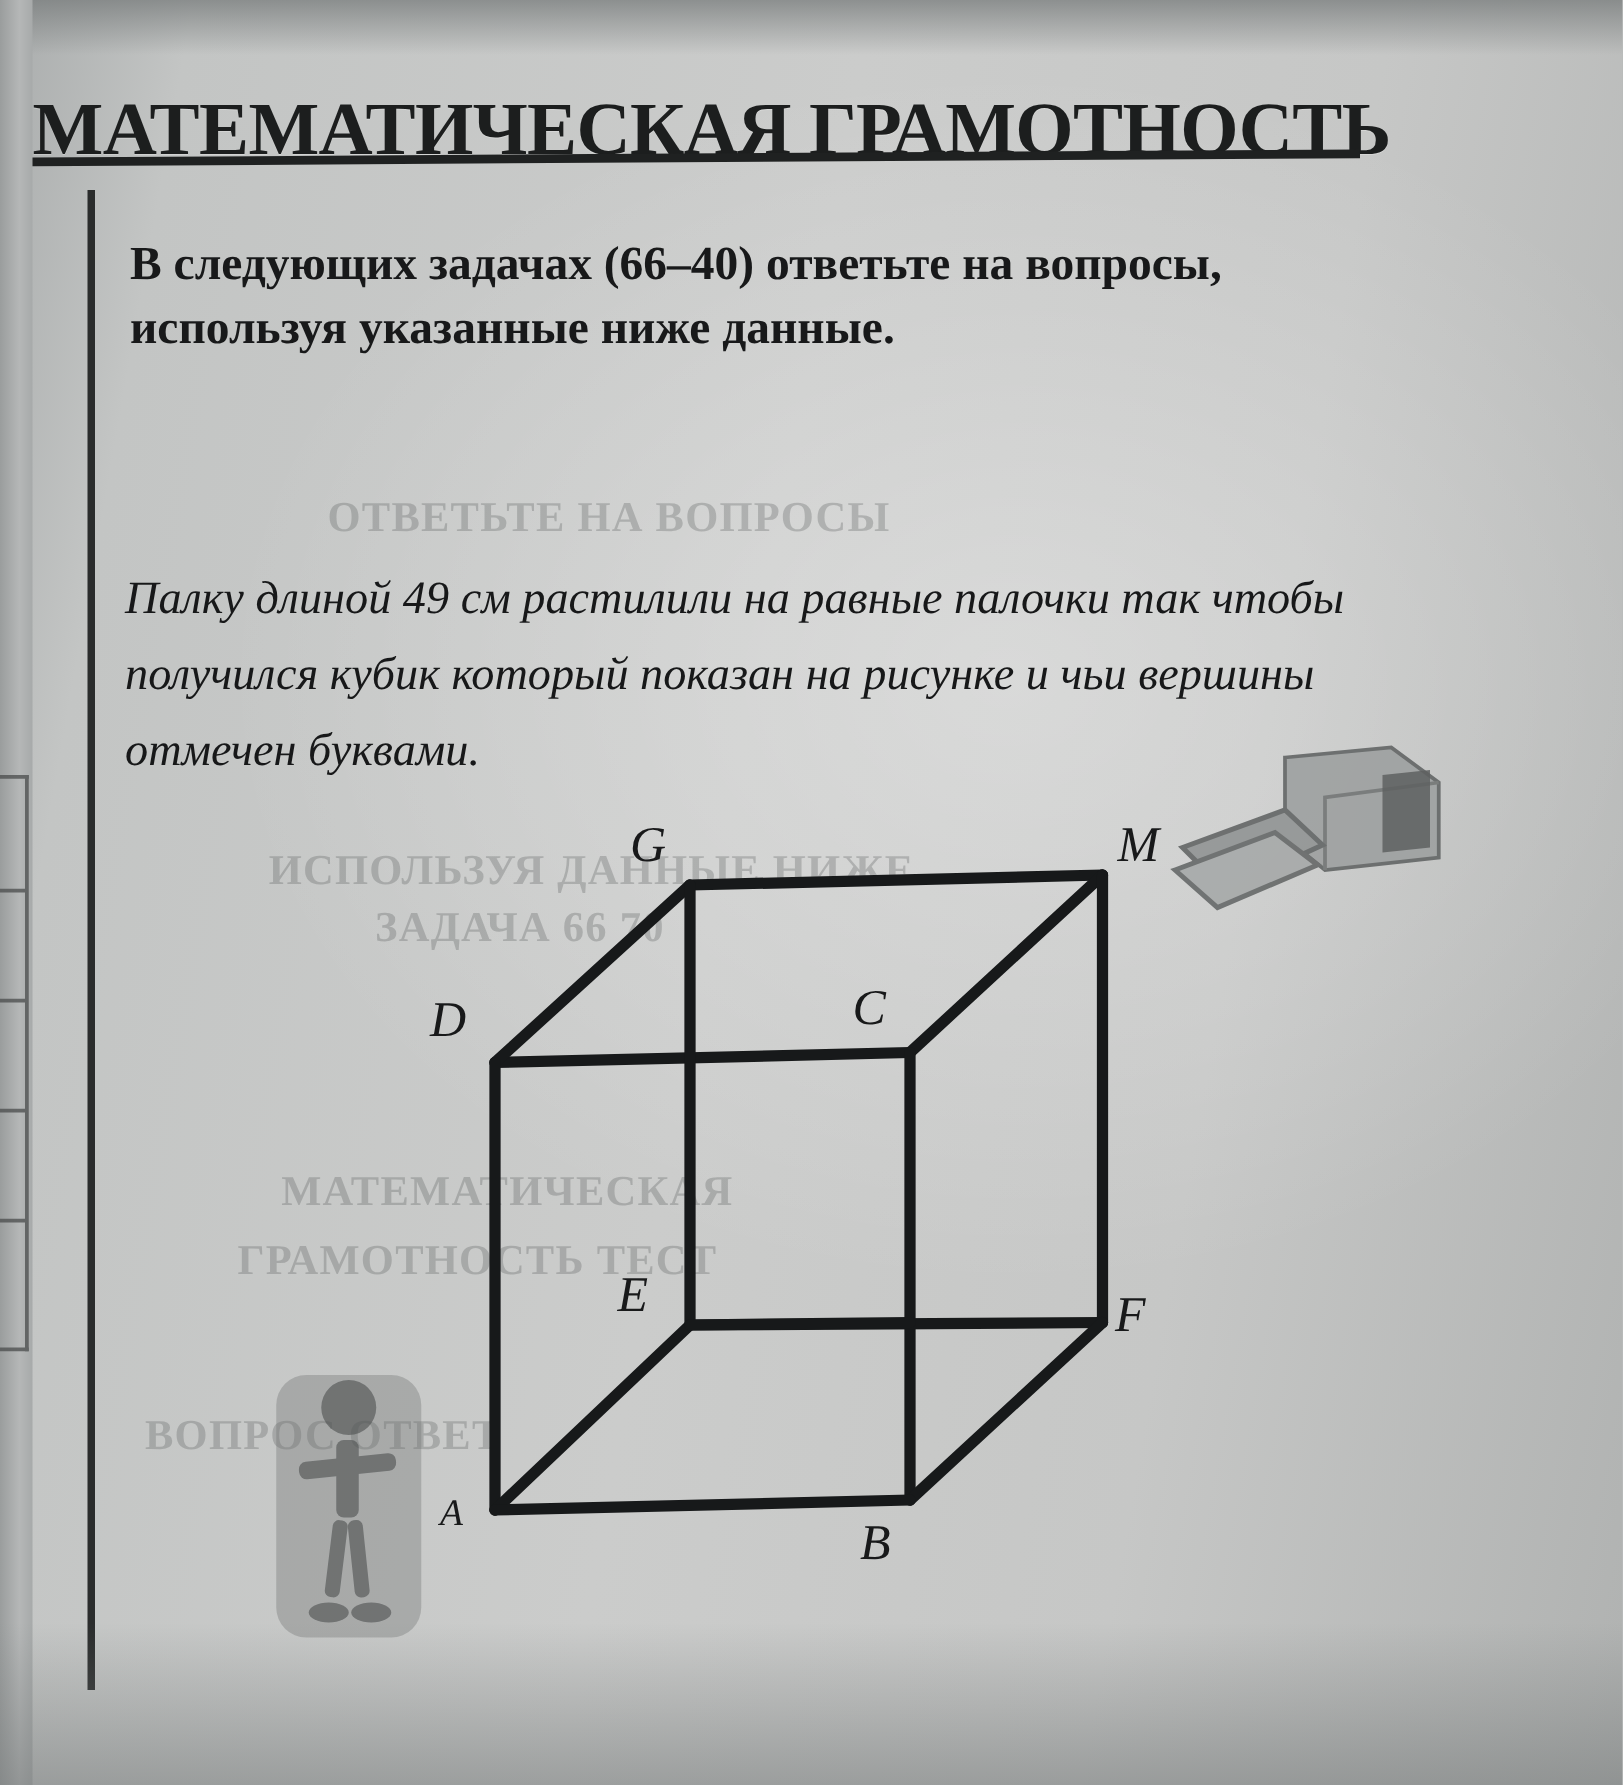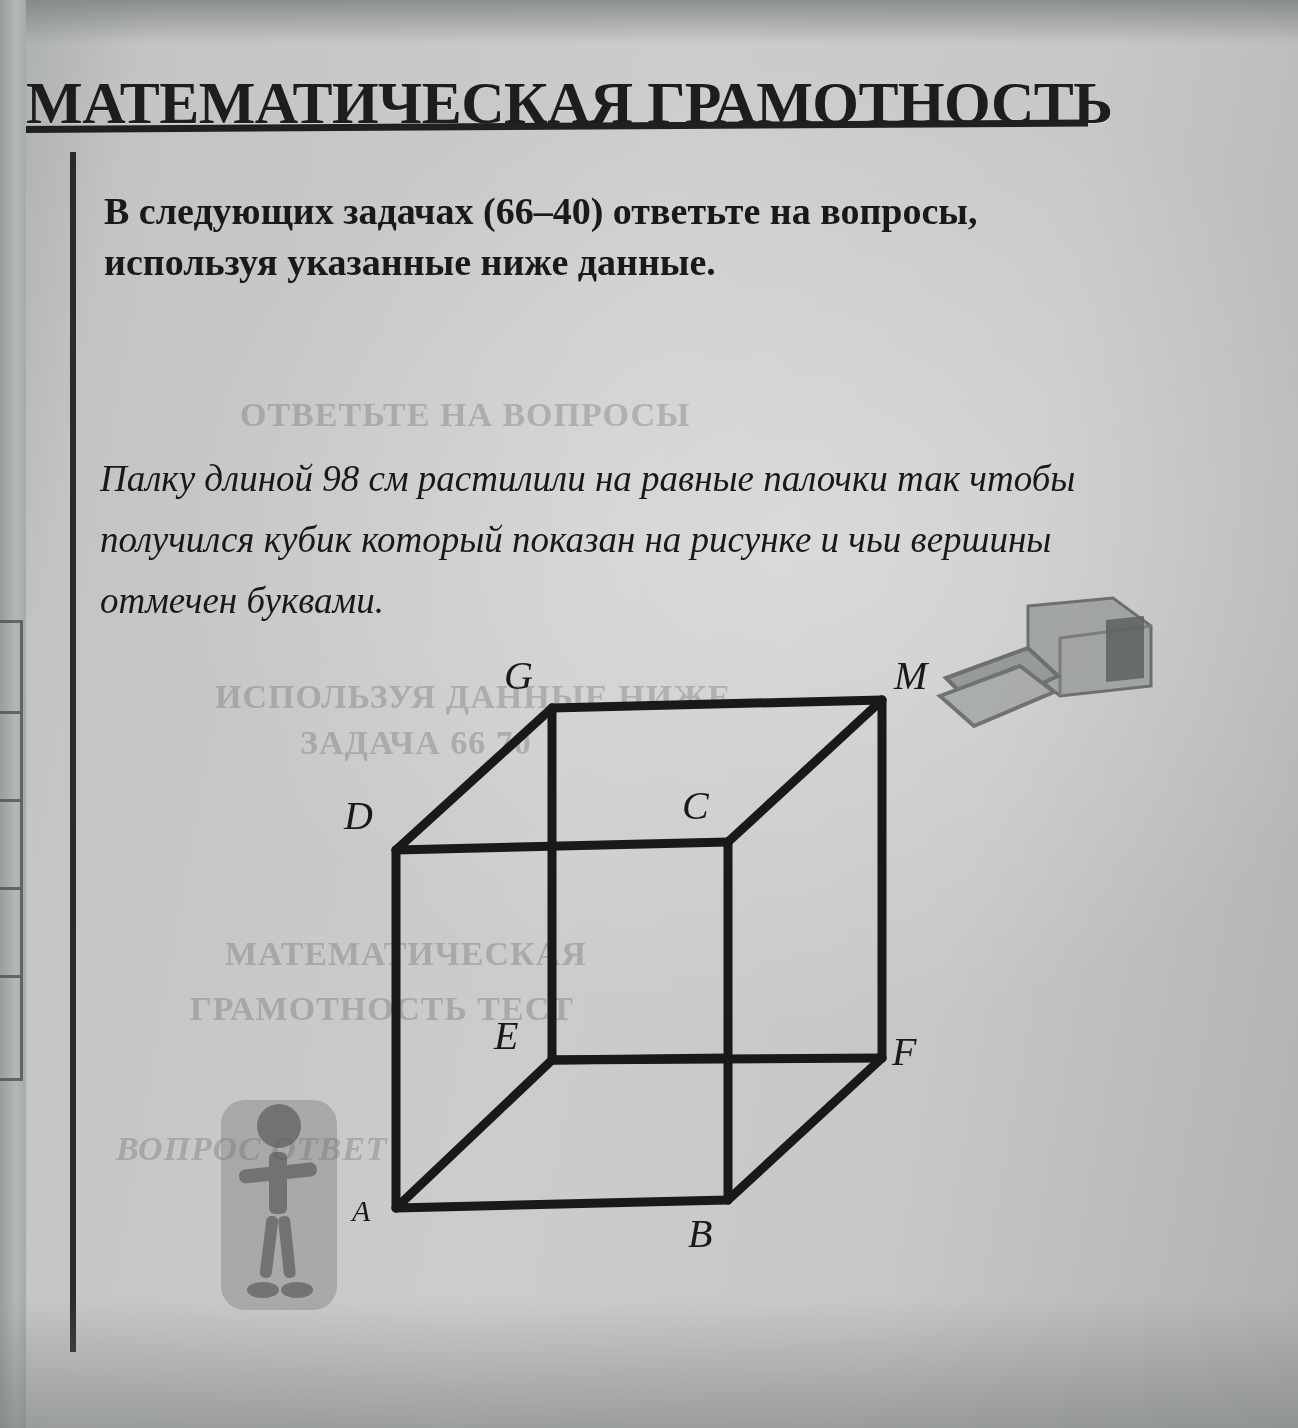--- a/index.html
+++ b/index.html
@@ -180,34 +180,34 @@
 <div class="page">
 
   <div class="left-sliver"></div>
   <div class="left-table-frag">
     <div class="r" style="top:88px"></div>
     <div class="r" style="top:176px"></div>
     <div class="r" style="top:264px"></div>
     <div class="r" style="top:352px"></div>
   </div>
 
-  <div class="ghost" style="left:240px; top:396px;text-align:center;">ОТВЕТЬТЕ НА ВОПРОСЫ</div>
+  <div class="ghost" style="left:262px; top:396px;text-align:center;">ОТВЕТЬТЕ НА ВОПРОСЫ</div>
   <div class="ghost" style="left:215px; top:634px;margin-top:44px;">ИСПОЛЬЗУЯ ДАННЫЕ НИЖЕ</div>
   <div class="ghost" style="left:300px; top:724px;text-align:right;">ЗАДАЧА 66 70</div>
   <div class="ghost" style="left:225px; top:935px;">МАТЕМАТИЧЕСКАЯ</div>
   <div class="ghost" style="left:190px; top:990px;">ГРАМОТНОСТЬ ТЕСТ</div>
-  <div class="ghost" style="left:116px; top:1130px;font-style:italic;">ВОПРОС ОТВЕТ</div>
+  <div class="ghost" style="left:116px; top:1130px;">ВОПРОС ОТВЕТ</div>
 
   <div class="title">МАТЕМАТИЧЕСКАЯ ГРАМОТНОСТЬ</div>
   <div class="title-rule"></div>
   <div class="vrule"></div>
 
   <div class="instruction">В следующих задачах (66–40) ответьте на вопросы, используя указанные ниже данные.</div>
 
-  <div class="statement">Палку длиной 98 см растилили на равные палочки так чтобы получился кубик который показан на рисунке и чьи вершины отмечен буквами.</div>
+  <div class="statement">Палку длиной 49 см растилили на равные палочки так чтобы получился кубик который показан на рисунке и чьи вершины отмечен буквами.</div>
 
   <div class="figure">
     <svg width="620" height="630" viewBox="0 0 620 630">
       <g fill="none" stroke="#17191a" stroke-width="9" stroke-linecap="round" stroke-linejoin="round">
 
         <path d="M 222 48 L 552 40"></path>
         <path d="M 552 40 L 398 182"></path>
         <path d="M 398 182 L 66 190"></path>
         <path d="M 66 190 L 222 48"></path>
 

